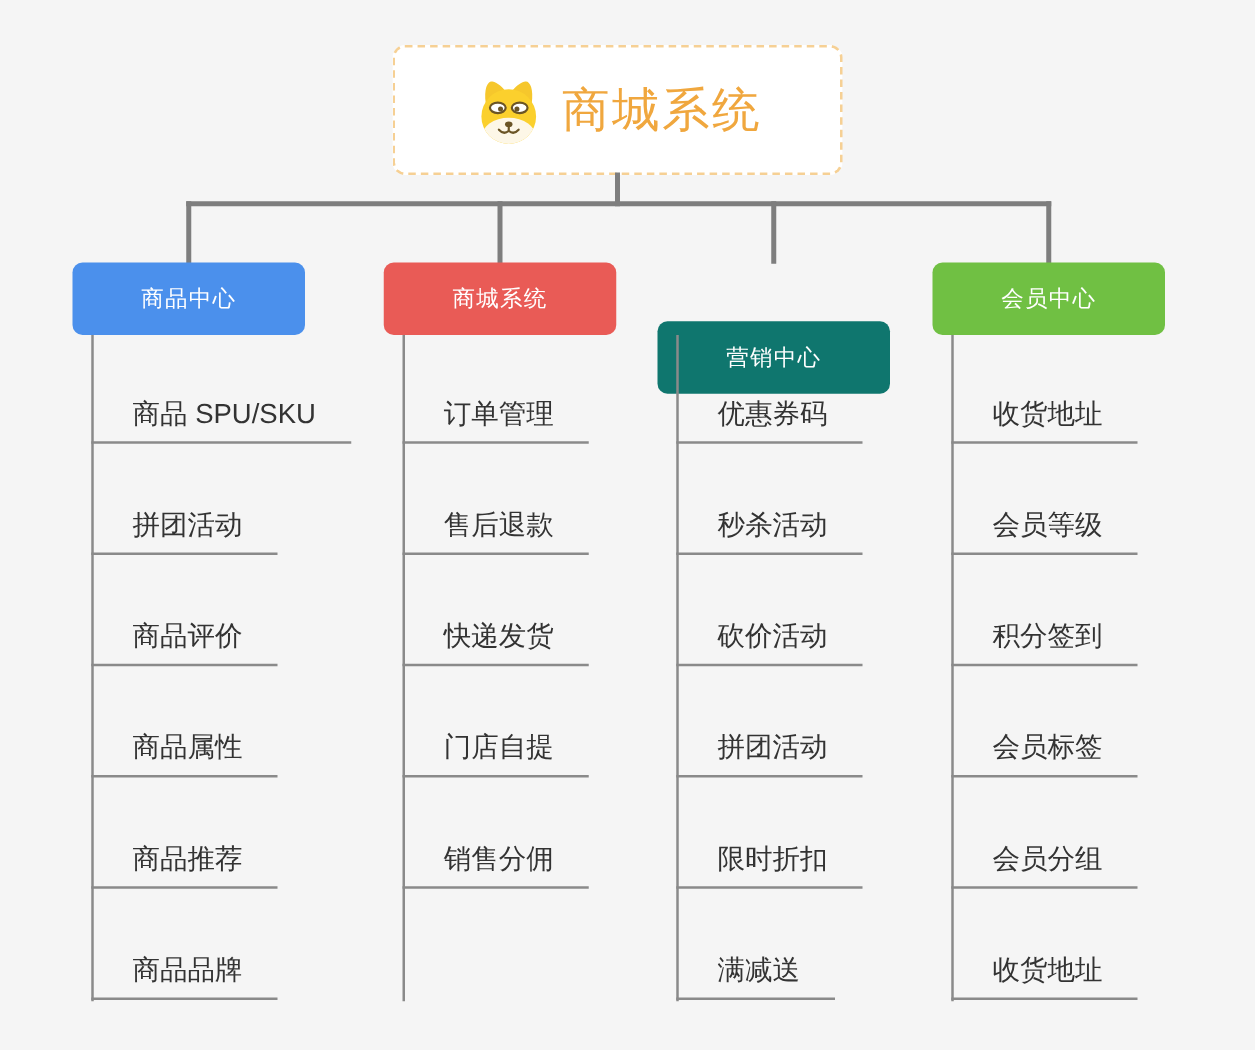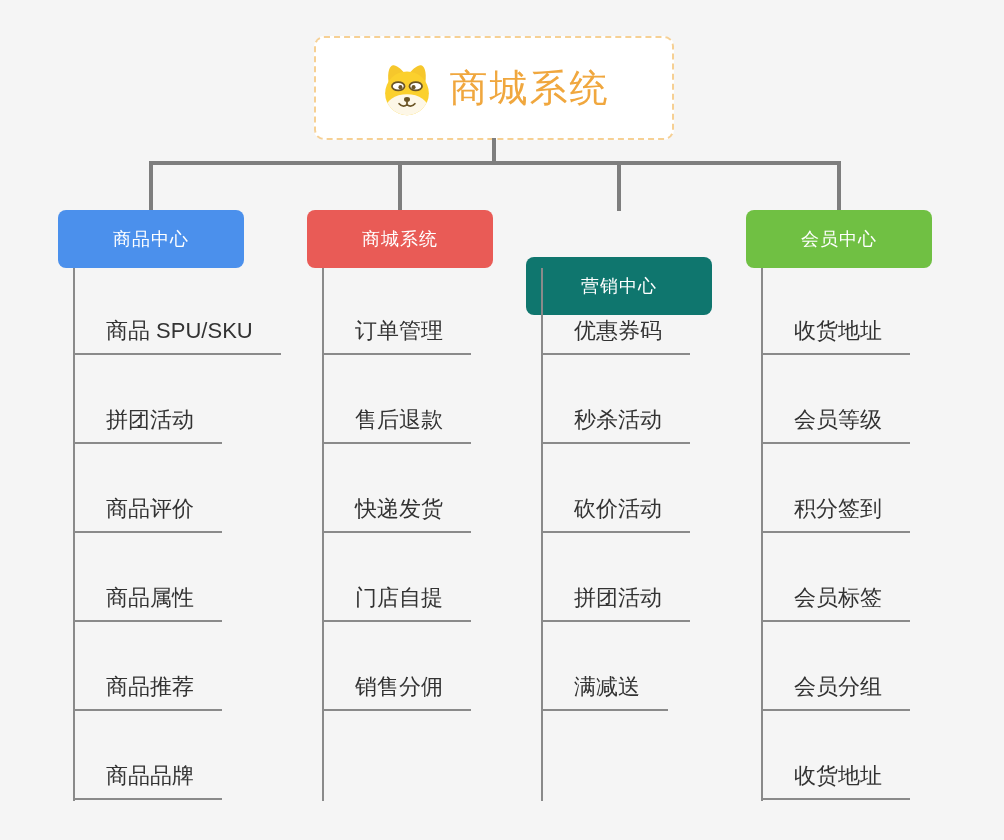--- a/index.html
+++ b/index.html
@@ -145,20 +145,21 @@
   </div>
 
   <div class="branch branch-3">
     <div class="branch-header" style="background-color: #0f766e; margin-top: 47px;">营销中心</div>
     <div class="trunk"></div>
     <div class="leaves">
         <div class="leaf">优惠券码</div>
         <div class="leaf">秒杀活动</div>
         <div class="leaf">砍价活动</div>
         <div class="leaf">拼团活动</div>
+        <div class="leaf">限时折扣</div>
         <div class="leaf">满减送</div>
       </div>
   </div>
 
   <div class="branch branch-4">
     <div class="branch-header" style="background-color: rgb(112, 192, 67);">会员中心</div>
     <div class="trunk"></div>
     <div class="leaves">
         <div class="leaf">收货地址</div>
         <div class="leaf">会员等级</div>

